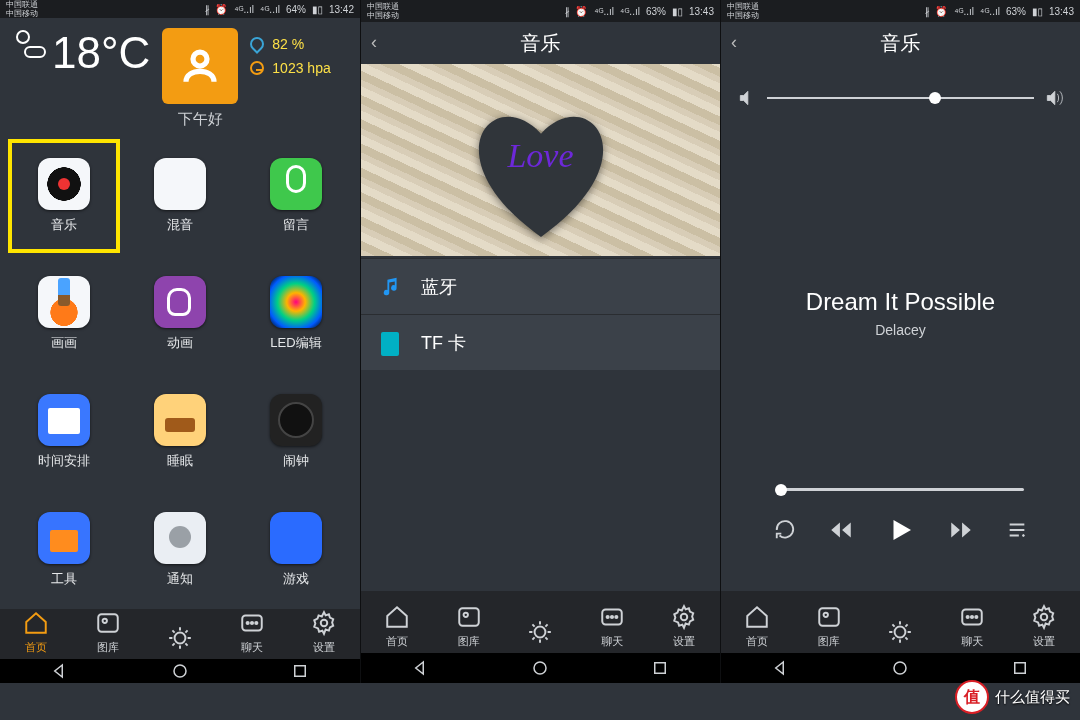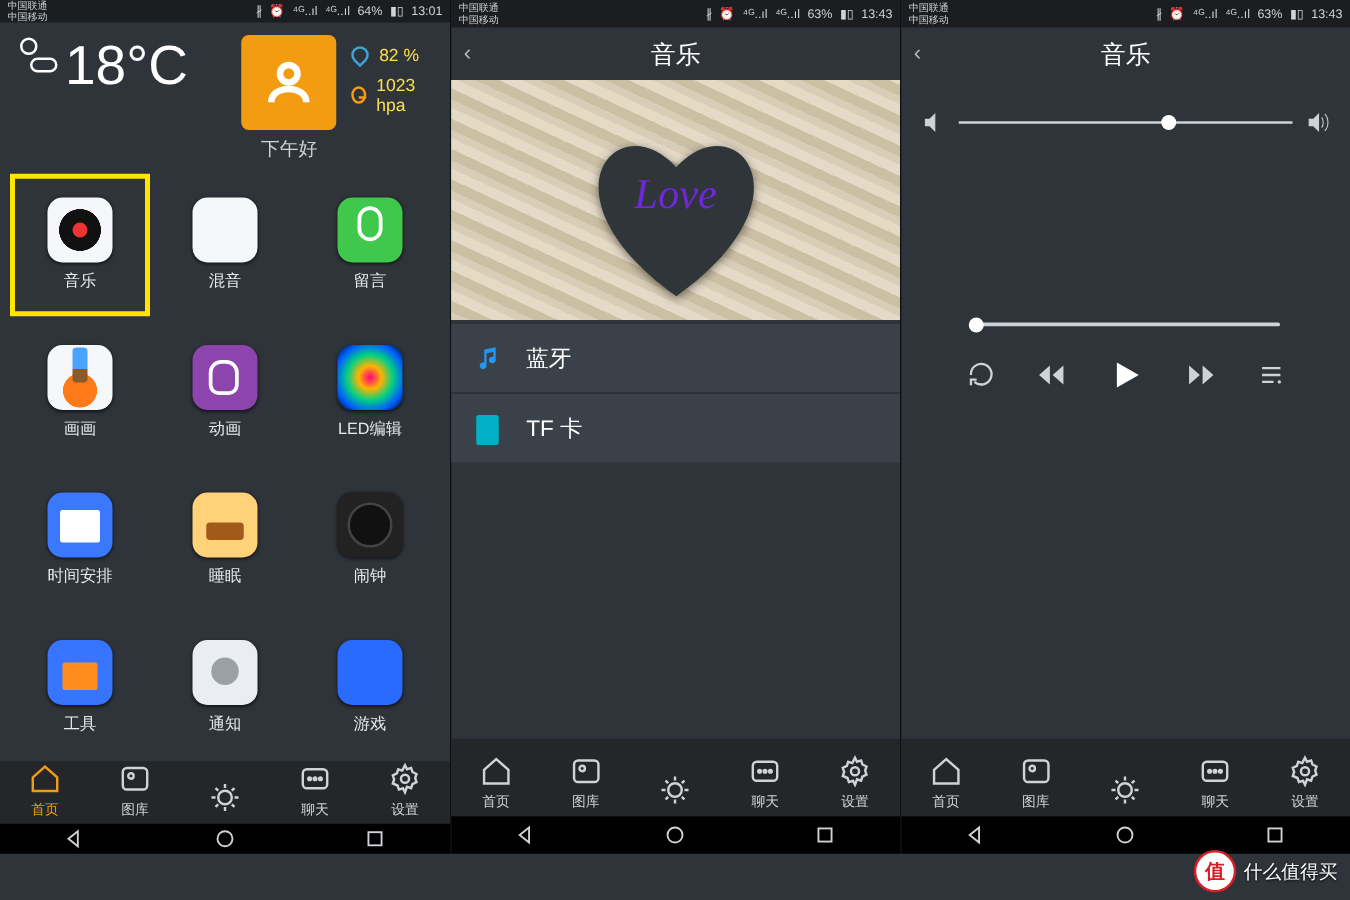--- a/index.html
+++ b/index.html
@@ -16,21 +16,21 @@
   
   .hdr { height:42px; display:flex; align-items:center; justify-content:center; font-size:20px; color:#fff; position:relative; }
   .hdr .back { position:absolute; left:10px; top:10px; font-size:18px; color:#bbb; }
 
   
   .weather { padding:10px 14px 6px; display:flex; align-items:flex-start; gap:12px; }
   .weather .temp { font-size:44px; font-weight:300; display:flex; align-items:flex-start; gap:6px; }
   .sun-cloud { width:32px;height:32px; position:relative; }
   .sun-cloud .sun { width:14px;height:14px;border-radius:50%;border:2px solid #fff;position:absolute;left:2px;top:2px; }
   .sun-cloud .cloud { position:absolute; bottom:2px; right:0; width:22px;height:12px;border:2px solid #fff;border-radius:8px; background:#2f343b;}
-  .avatar-block { display:flex; flex-direction:column; align-items:center; gap:2px;margin-left:31px;}
+  .avatar-block { display:flex; flex-direction:column; align-items:center; gap:2px;}
   .avatar { width:76px;height:76px;background:#f39c12;border-radius:6px;display:flex;align-items:center;justify-content:center; }
   .avatar svg { width:42px;height:42px;fill:none;stroke:#fff;stroke-width:3; }
   .greet { color:#cfd2d6; font-size:15px; margin-top:4px;}
   .metrics { display:flex; flex-direction:column; gap:8px; padding-top:8px; color:#fde047; font-size:14px; }
   .metrics .row { display:flex; align-items:center; gap:8px;}
   .drop { width:14px;height:14px;border:2px solid #3aa4d6;border-radius:50% 50% 50% 0;transform:rotate(-45deg);}
   .gauge { width:14px;height:14px;border:2px solid #f39c12;border-radius:50%;position:relative;}
   .gauge::after{content:"";position:absolute;width:6px;height:2px;background:#f39c12;left:4px;top:6px;}
 
   
@@ -123,21 +123,21 @@
         <div>中国联通</div>
           <div>中国移动</div>
       </div>
       <div class="right">
         <span>∦</span>
         <span>⏰</span>
         <span>⁴ᴳ..ıl</span>
         <span>⁴ᴳ..ıl</span>
         <span>64%</span>
         <span>▮▯</span>
-        <span>13:01</span>
+        <span>13:42</span>
       </div>
     </div>
 
     <div class="weather">
       <div class="temp">
         <div class="sun-cloud">
             <div class="sun"></div>
             <div class="cloud"></div>
           </div>
         <span>18°C</span>
@@ -400,20 +400,24 @@
         </svg>
       <div class="track">
           <div class="thumb" style="left:63%"></div>
         </div>
       <svg viewBox="0 0 24 24">
           <path d="M4 9v6h4l5 5V4L8 9z"></path>
           <path d="M16 7c2 2 2 8 0 10M19 4c4 4 4 12 0 16" fill="none" stroke="#cfd2d6"></path>
         </svg>
     </div>
 
+    <div class="songmeta">
+      <div class="title">Dream It Possible</div>
+      <div class="artist">Delacey</div>
+    </div>
 
     <div class="progress">
         <div class="pthumb"></div>
       </div>
 
     <div class="controls">
       <svg class="loop" viewBox="0 0 24 24">
           <path d="M3 12a9 9 0 1 1 3 6" stroke-width="2"></path>
           <path d="M3 21v-5h5" stroke-width="2"></path>
         </svg>

